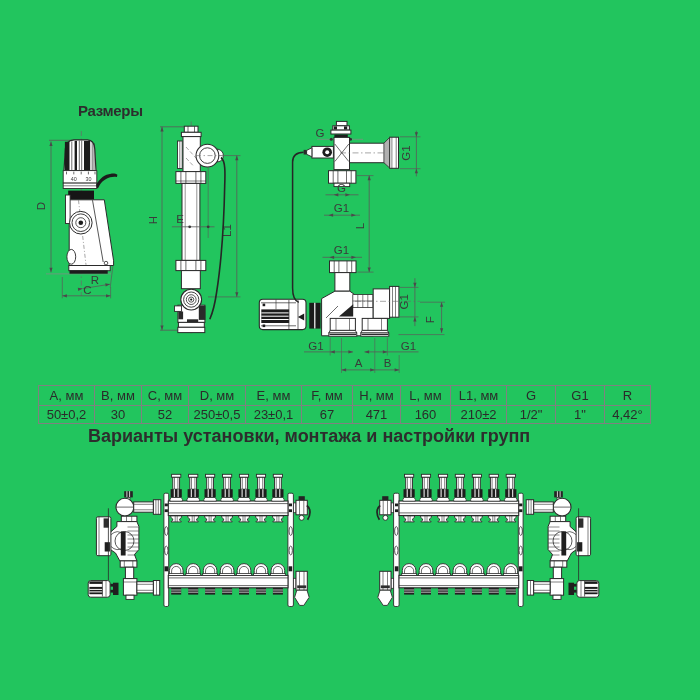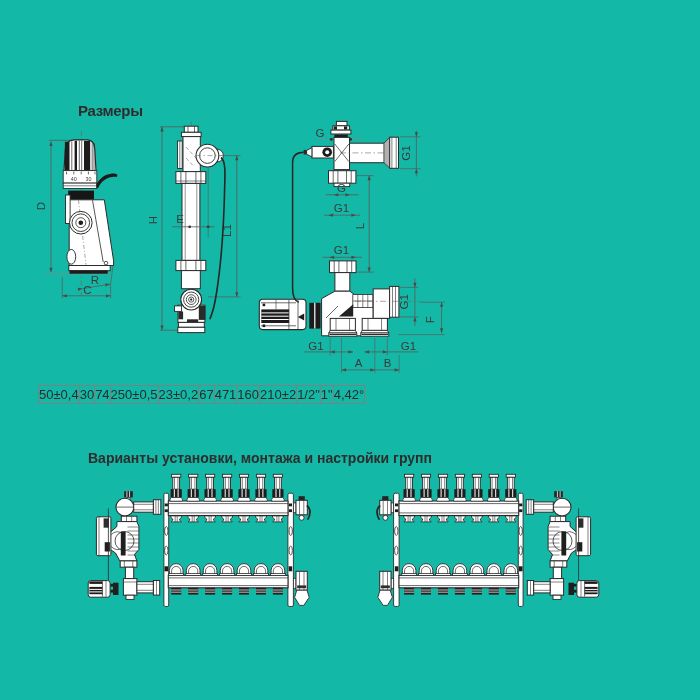--- a/index.html
+++ b/index.html
@@ -1,16 +1,16 @@
 <!DOCTYPE html>
 <html><head>
 <meta charset="utf-8">
 <style>
   html,body{margin:0;padding:0;background:#fff;}
-  .page{position:relative;width:700px;height:700px;background:#14b8a6;overflow:hidden;
+  .page{position:relative;width:700px;height:700px;background:#22c55e;overflow:hidden;
         font-family:"Liberation Sans",sans-serif;}
   .title{position:absolute;font-weight:bold;color:#2d2d2d;font-size:15px;}
   svg text{font-family:"Liberation Sans",sans-serif;fill:#3a3a3a;}
   table.dims{position:absolute;left:38px;top:385px;border-collapse:collapse;table-layout:fixed;}
   table.dims td{border:1px solid #808080;text-align:center;vertical-align:middle;
       font-size:13px;color:#2b2b2b;padding:0;white-space:nowrap;}
   table.dims tr.hd td{height:19px;}
   table.dims tr.vl td{height:17px;}
 </style>
 </head>
@@ -618,31 +618,45 @@
     <g id="MANI">
 
       <use href="#manifold"></use>
 
       <use href="#manifold" transform="translate(687,0) scale(-1,1)"></use>
     </g>
   </svg>
 
   <table class="dims">
     <tbody>
+        <tr class="hd">
+      <td style="width:55px">А, мм</td>
+          <td style="width:46px">В, мм</td>
+          <td style="width:46px">С, мм</td>
+      <td style="width:56px">D, мм</td>
+          <td style="width:55px">Е, мм</td>
+          <td style="width:50px">F, мм</td>
+      <td style="width:47px">Н, мм</td>
+          <td style="width:49px">L, мм</td>
+          <td style="width:55px">L1, мм</td>
+      <td style="width:48px">G</td>
+          <td style="width:48px">G1</td>
+          <td style="width:45px">R</td>
+    </tr>
     <tr class="vl">
-      <td>50±0,4</td>
+      <td>50±0,2</td>
           <td>30</td>
-          <td>74</td>
+          <td>52</td>
           <td>250±0,5</td>
-          <td>23±0,2</td>
+          <td>23±0,1</td>
           <td>67</td>
       <td>471</td>
           <td>160</td>
           <td>210±2</td>
           <td>1/2"</td>
           <td>1"</td>
           <td>4,42°</td>
     </tr>
   </tbody>
     </table>
 
-  <div class="title" style="left:78px;top:450px;font-size:14px;padding-left:10px;">Варианты установки, монтажа и настройки групп</div>
+  <div class="title" style="left:78px;top:426px;font-size:18px;padding-left:10px;">Варианты установки, монтажа и настройки групп</div>
 </div>
 
 </body></html>

